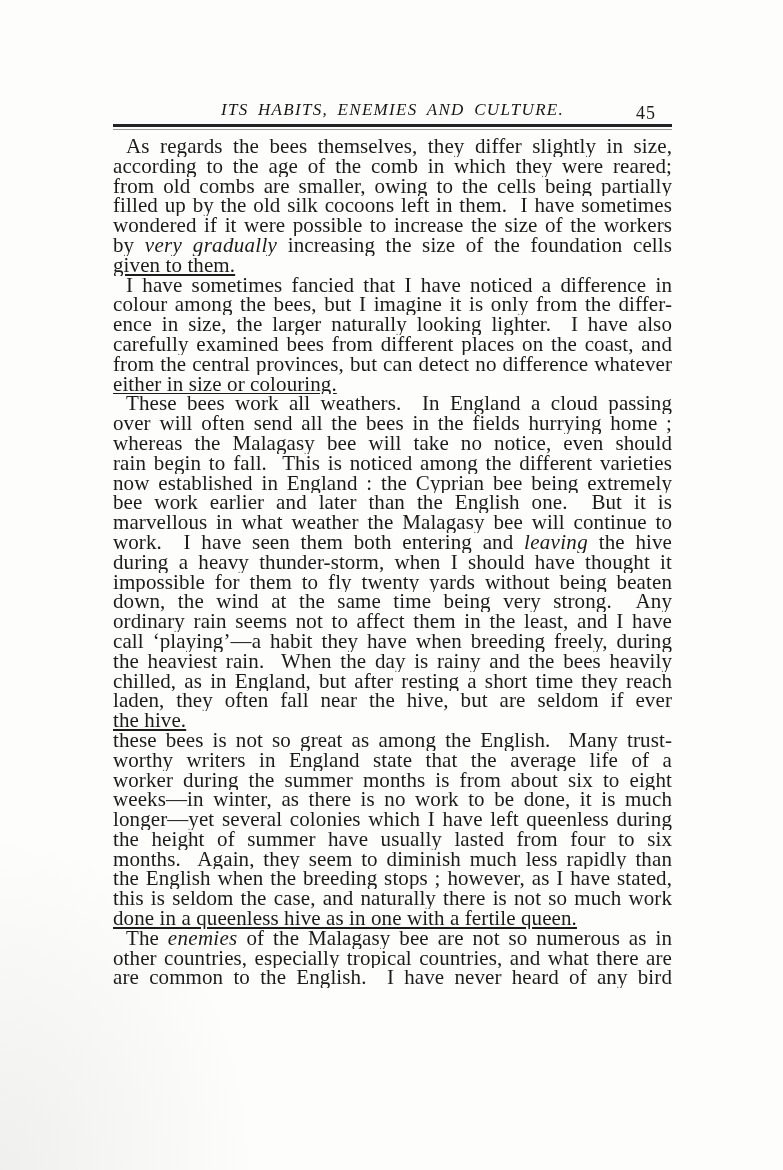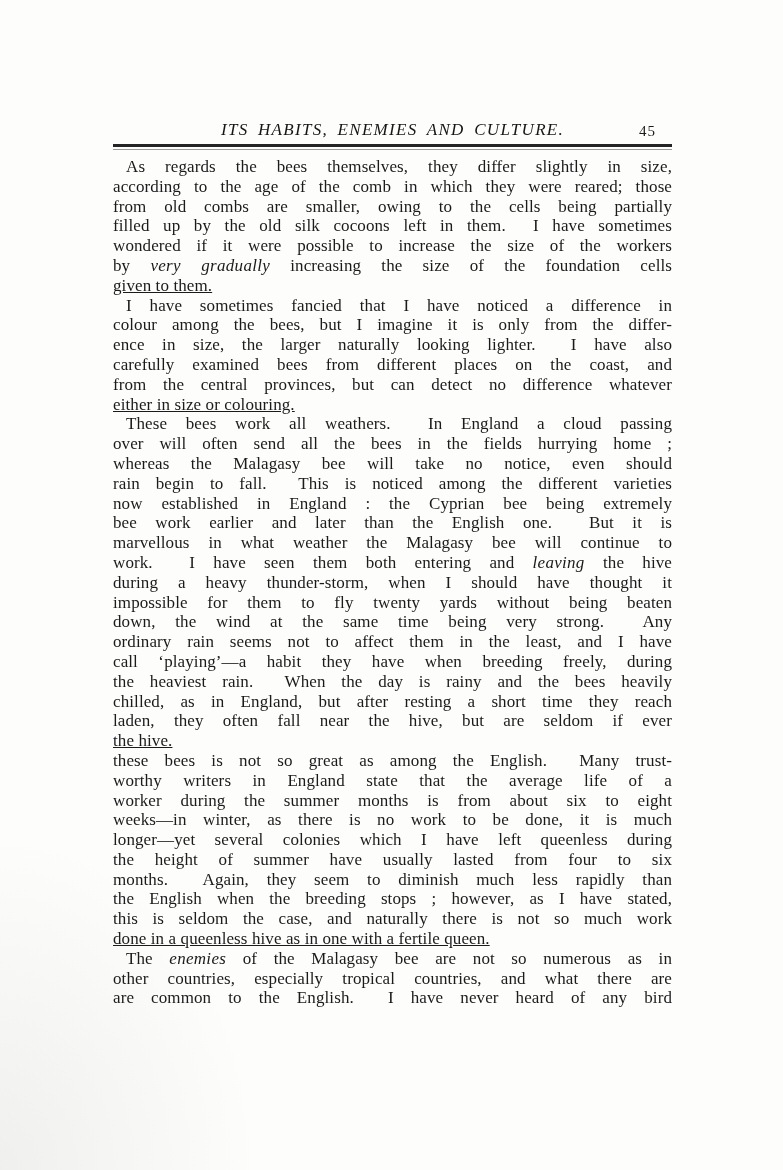--- a/index.html
+++ b/index.html
@@ -25,52 +25,52 @@
     content: '';
     position: absolute;
     left: 0; bottom: 0;
     width: 260px; height: 340px;
     background: radial-gradient(ellipse at 0% 100%, rgba(60,60,60,0.07), transparent 70%);
     pointer-events: none;
   }
   .column {
     position: absolute;
     left: 113px;
-    top: 120px;
+    top: 100px;
     width: 559px;
   }
   .running-head {
     position: relative;
     height: 23px;
   }
   .head-title {
     text-align: center;
     font-style: italic;
     font-size: 17px;
     letter-spacing: 1.3px;
     word-spacing: 4px;
     color: #161616;
   }
   .head-page-num {
     position: absolute;
     right: 16px;
     top: 3px;
-    font-size: 15px;
+    font-size: 18px;
     letter-spacing: 1px;
     font-style: normal;
   }
   .head-rule {
     height: 2px;
     margin-top: 1px;
     border-top: 3px solid #242424;
     border-bottom: 1px solid #9b9b9b;
   }
   .body-text {
     margin-top: 7px;
-    font-size: 17px;
+    font-size: 21px;
     line-height: 19.8px;
   }
   .line {
     height: 19.8px;
     overflow: hidden;
     text-align: justify;
     text-align-last: justify;
     letter-spacing: 0.1px;
   }
   .line.lastline {

